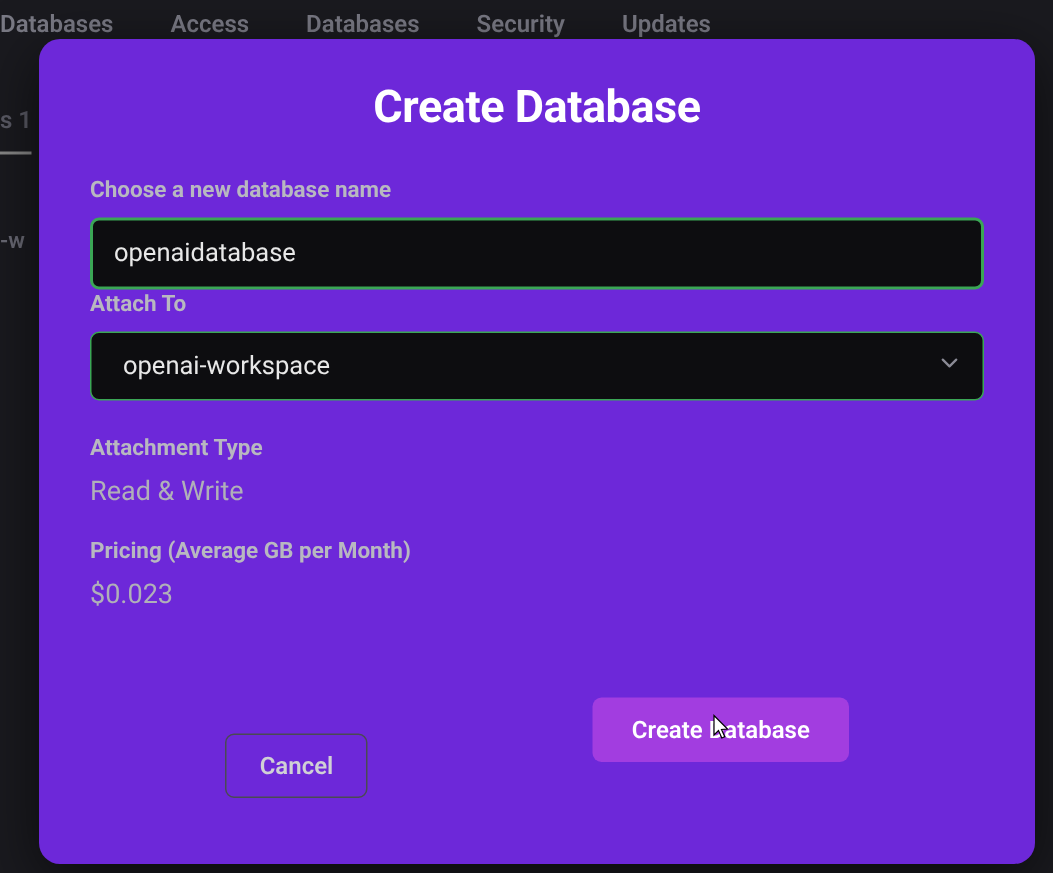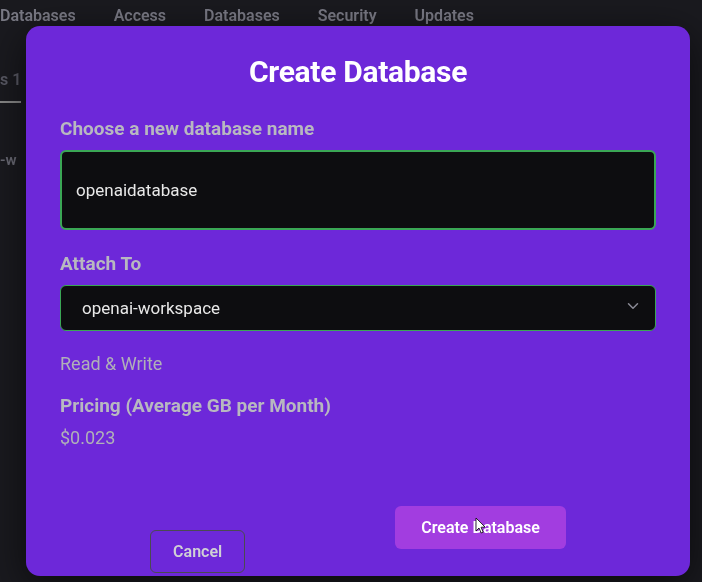--- a/index.html
+++ b/index.html
@@ -62,39 +62,38 @@
     }
     .modal-title {
       text-align: center;
       font-size: 30px;
       font-weight: 700;
       color: #ffffff;
       margin-bottom: 28px;
       letter-spacing: -0.3px;
     }
     .field-label {
-      font-size: 19px;
+      font-size: 15px;
       font-weight: 600;
       color: #b8b8c0;
       margin-bottom: 10px;
     }
     .field-label.strong {
       font-weight: 700;
     }
     .text-input {
       width: 100%;
       background: #0d0d10;
       border: 2px solid #3aa655;
       border-radius: 6px;
-      padding: 28px 14px;
+      padding: 12px 14px;
       font-size: 17px;
       color: #e8e8e8;
       outline: none;
       font-family: inherit;
-      margin-bottom: 22px;
     }
     .select-wrap {
       position: relative;
       width: 100%;
       margin-bottom: 22px;
     }
     .select-input {
       width: 100%;
       background: #0d0d10;
       border: 1px solid #3aa655;
@@ -186,20 +185,21 @@
     <div class="select-input">
       <span>openai-workspace</span>
     </div>
     <span class="chevron">
       <svg width="18" height="18" viewBox="0 0 24 24" fill="none" stroke="currentColor" stroke-width="2" stroke-linecap="round" stroke-linejoin="round">
           <polyline points="6 9 12 15 18 9"></polyline>
         </svg>
     </span>
   </div>
 
+  <div class="field-label strong">Attachment Type</div>
   <div class="static-value">Read &amp; Write</div>
 
   <div class="field-label strong">Pricing (Average GB per Month)</div>
   <div class="static-value">$0.023</div>
 
   <div class="modal-footer">
     <button class="btn btn-cancel">Cancel</button>
     <button class="btn btn-primary">
       <span>Create Database</span>
       <span class="cursor">

